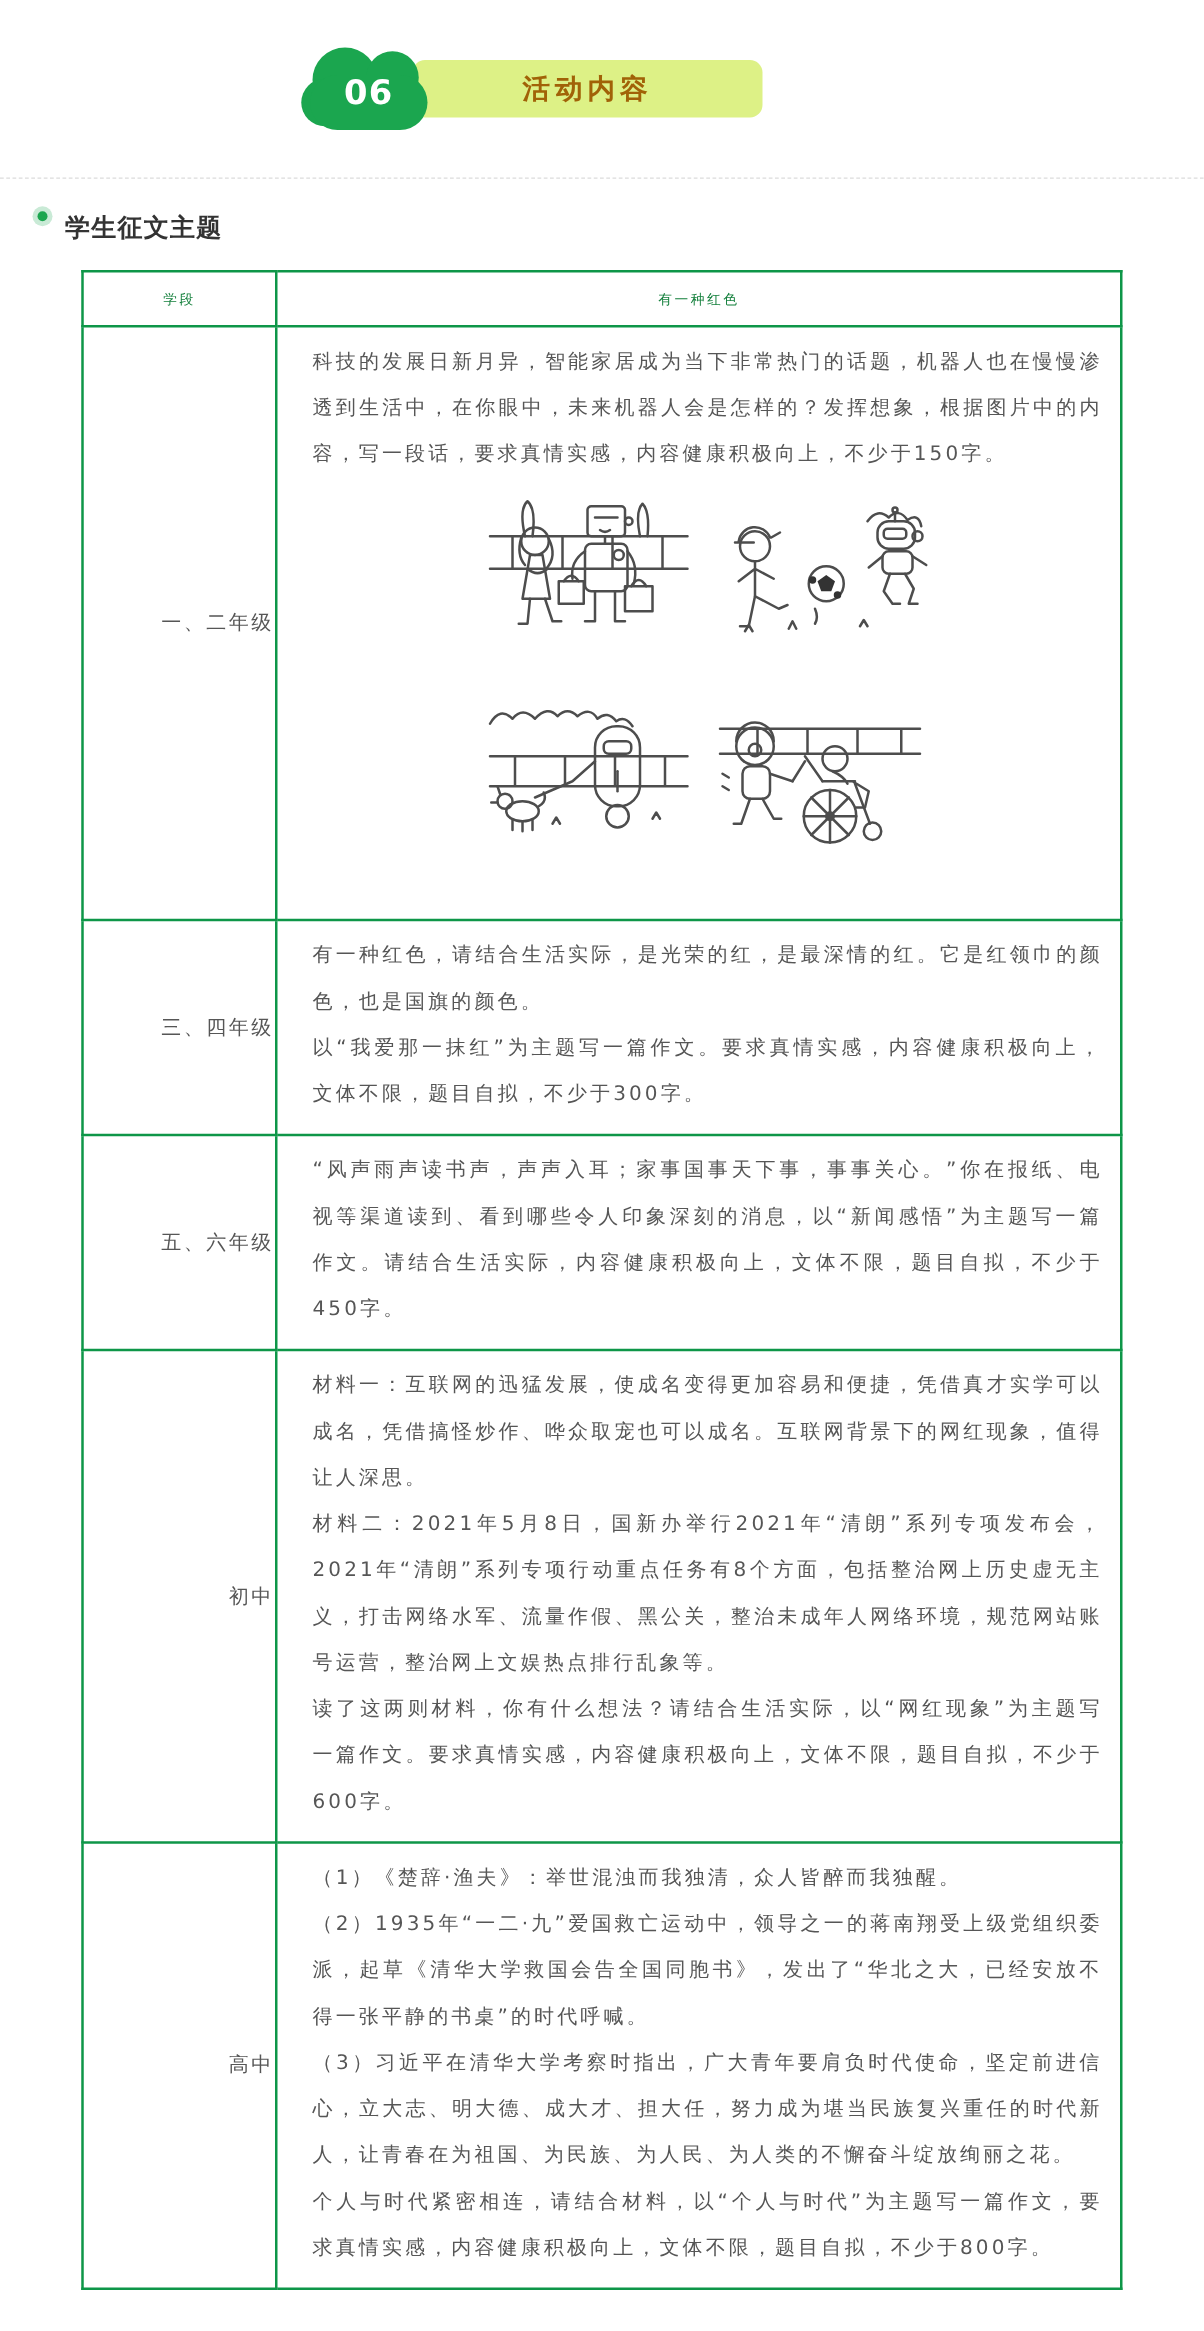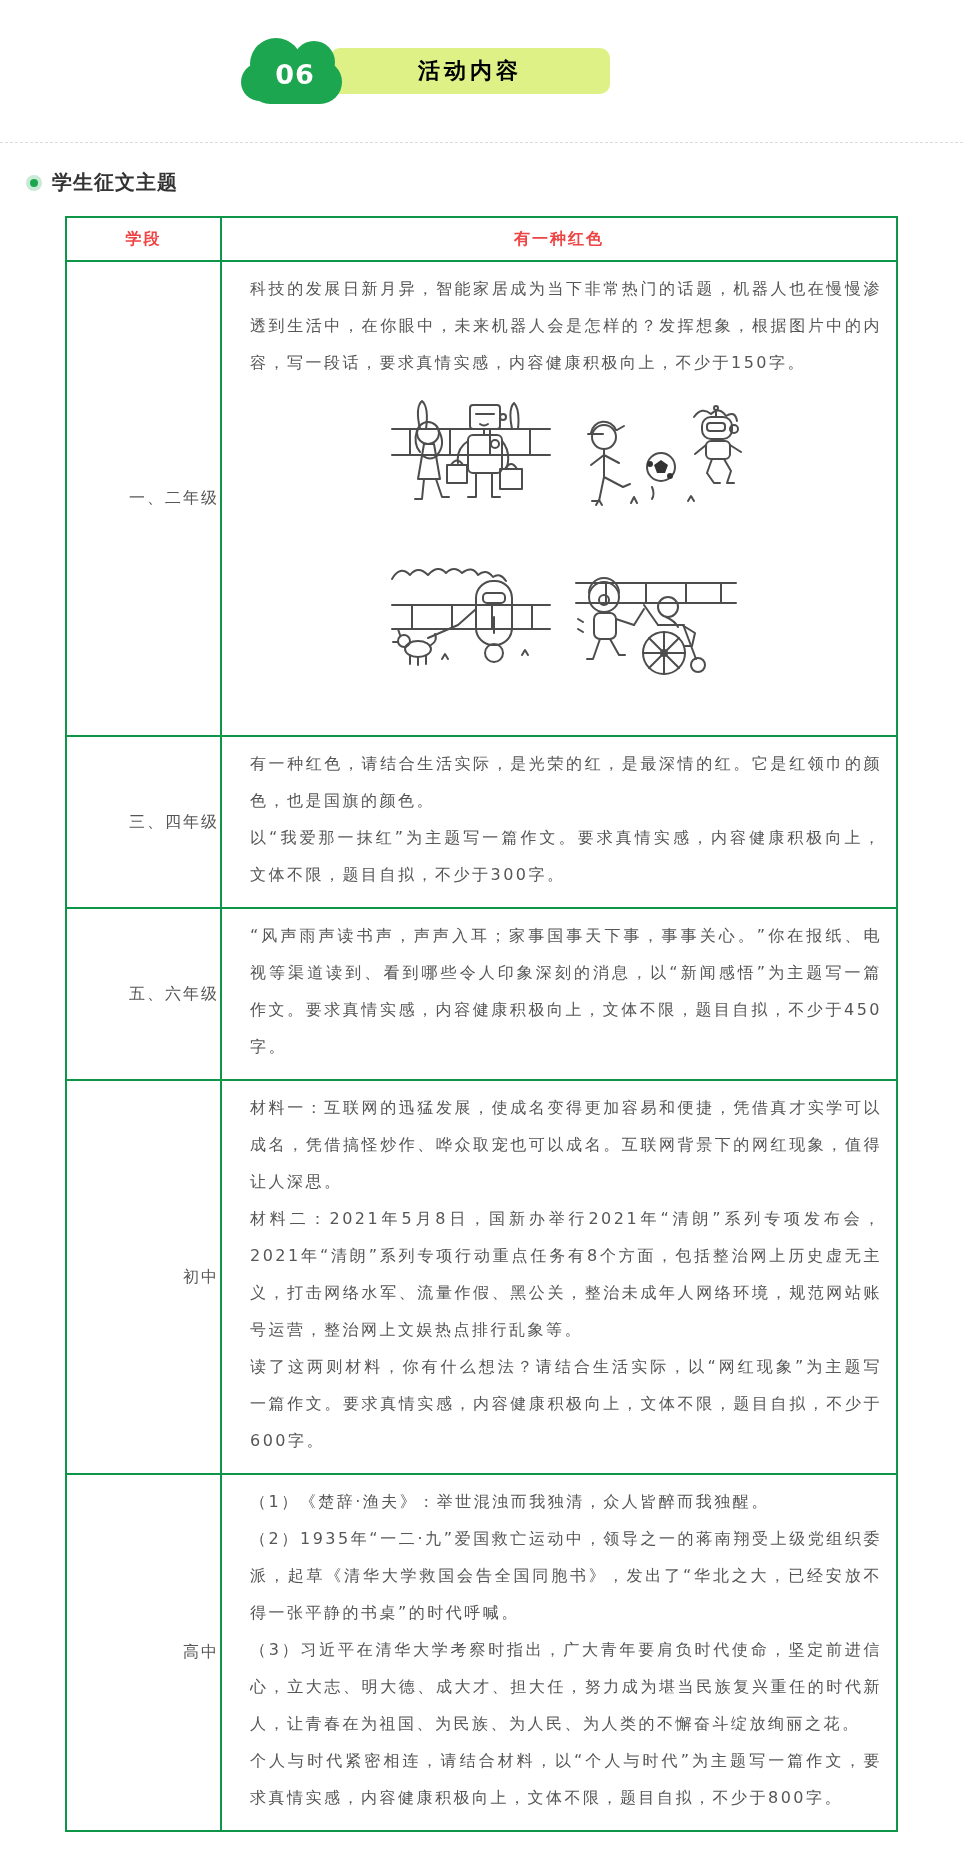--- a/index.html
+++ b/index.html
@@ -2,39 +2,39 @@
 <html><head>
 <meta charset="utf-8">
 <style>
   html,body{margin:0;padding:0;background:#fff;}
   body{width:963px;font-family:"DejaVu Sans","Liberation Sans",sans-serif;color:#565656;}
 
   
   .banner{position:relative;height:72px;margin:36px 0 0 240px;width:380px;}
   .banner-pill{position:absolute;left:90px;top:12px;width:280px;height:46px;background:#ddf186;
     border-radius:10px;display:flex;align-items:center;justify-content:center;}
-  .banner-pill span{color:#000000;font-size:22px;font-weight:bold;letter-spacing:4px;}
+  .banner-pill span{color:#a16207;font-size:22px;font-weight:bold;letter-spacing:4px;}
   .cloud{position:absolute;left:0;top:0;width:110px;height:72px;}
   .cloud svg{position:absolute;left:0;top:0;}
   .cloud .num{position:absolute;left:0;top:2px;width:100%;height:100%;display:flex;
     align-items:center;justify-content:center;color:#fff;font-size:27px;font-weight:bold;letter-spacing:1px;text-align:right;}
 
   .divider{border-top:1px dashed #dcdcdc;margin-top:34px;}
 
   
-  .title-row{display:flex;align-items:center;gap:14px;margin:26px 0 0 30px;}
+  .title-row{display:flex;align-items:flex-start;gap:14px;margin:26px 0 0 30px;}
   .bullet{width:8px;height:8px;border-radius:50%;background:#1ba64f;box-shadow:0 0 0 4px #c9ead6;flex:0 0 auto;}
   .title-row h2{margin:0;font-size:20px;font-weight:bold;color:#333;letter-spacing:1px;}
   .subtitle{margin:18px 0 0 57px;font-size:15px;letter-spacing:1.5px;color:#565656;}
 
   
   table{border-collapse:collapse;table-layout:fixed;width:833px;margin:20px 0 40px 65px;}
   col.c1{width:155px;}
   th,td{border:2px solid #0e9648;}
-  th{height:40px;font-size:16px;font-weight:bold;color:#ef4444;letter-spacing:2px;background:#fff;}
+  th{height:40px;font-size:11px;font-weight:normal;color:#15803d;letter-spacing:2px;background:#fff;}
   td.grade{text-align:right;vertical-align:middle;font-size:16px;letter-spacing:2px;color:#565656;}
   td.topic{padding:8px 14px 14px 28px;vertical-align:middle;margin-left:44px;}
   td.topic p{margin:0;font-size:16px;line-height:37px;letter-spacing:2.5px;text-align:justify;color:#565656;}
 
   .illus{width:364px;margin:14px auto 26px;}
   .illus svg{display:block;}
 </style>
 </head>
 <body>
 
@@ -166,21 +166,21 @@
       <tr>
         <td class="grade">三、四年级</td>
         <td class="topic">
           <p>有一种红色，请结合生活实际，是光荣的红，是最深情的红。它是红领巾的颜色，也是国旗的颜色。</p>
           <p>以“我爱那一抹红”为主题写一篇作文。要求真情实感，内容健康积极向上，文体不限，题目自拟，不少于300字。</p>
         </td>
       </tr>
       <tr>
         <td class="grade">五、六年级</td>
         <td class="topic">
-          <p>“风声雨声读书声，声声入耳；家事国事天下事，事事关心。”你在报纸、电视等渠道读到、看到哪些令人印象深刻的消息，以“新闻感悟”为主题写一篇作文。要求真情实感，内容健康积极向上，文体不限，题目自拟，不少于450字。</p>
+          <p>“风声雨声读书声，声声入耳；家事国事天下事，事事关心。”你在报纸、电视等渠道读到、看到哪些令人印象深刻的消息，以“新闻感悟”为主题写一篇作文。请结合生活实际，内容健康积极向上，文体不限，题目自拟，不少于450字。</p>
         </td>
       </tr>
       <tr>
         <td class="grade">初中</td>
         <td class="topic">
           <p>材料一：互联网的迅猛发展，使成名变得更加容易和便捷，凭借真才实学可以成名，凭借搞怪炒作、哗众取宠也可以成名。互联网背景下的网红现象，值得让人深思。</p>
           <p>材料二：2021年5月8日，国新办举行2021年“清朗”系列专项发布会，2021年“清朗”系列专项行动重点任务有8个方面，包括整治网上历史虚无主义，打击网络水军、流量作假、黑公关，整治未成年人网络环境，规范网站账号运营，整治网上文娱热点排行乱象等。</p>
           <p>读了这两则材料，你有什么想法？请结合生活实际，以“网红现象”为主题写一篇作文。要求真情实感，内容健康积极向上，文体不限，题目自拟，不少于600字。</p>
         </td>
       </tr>

